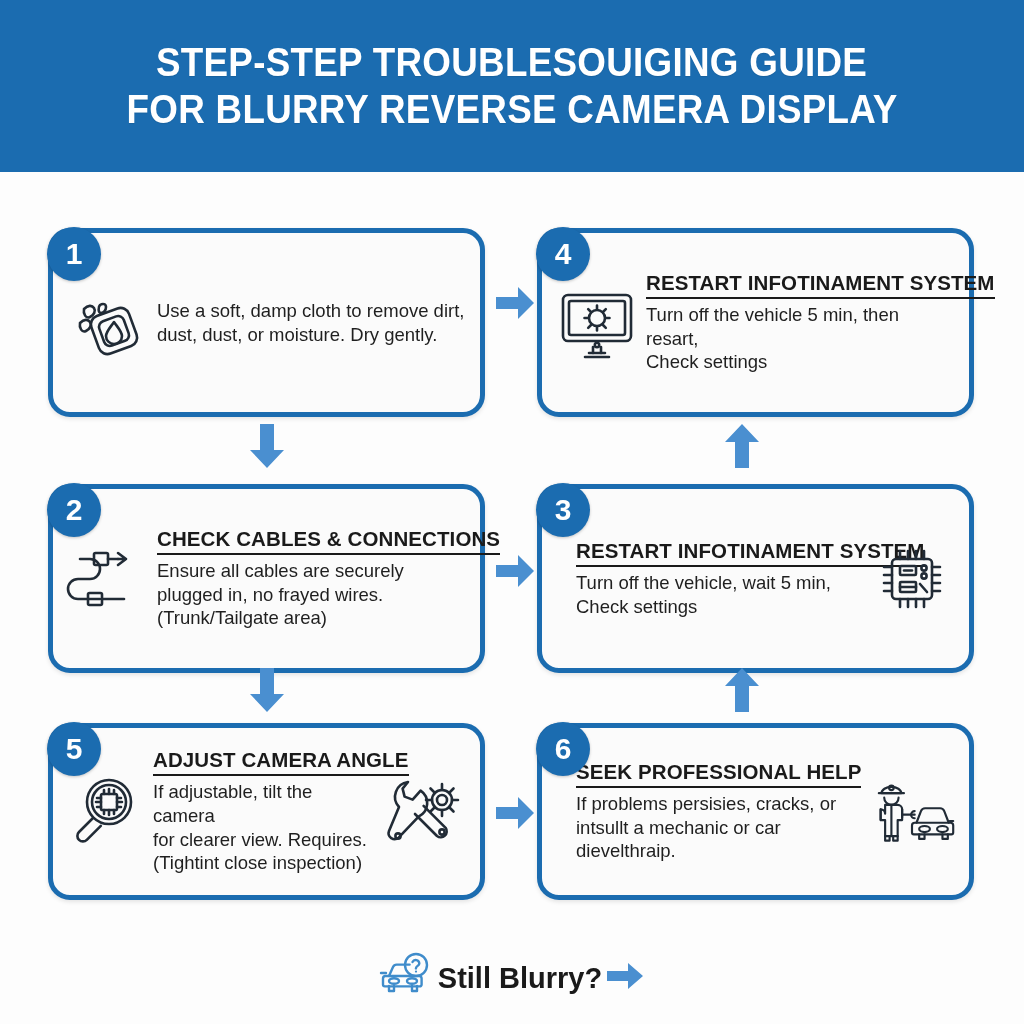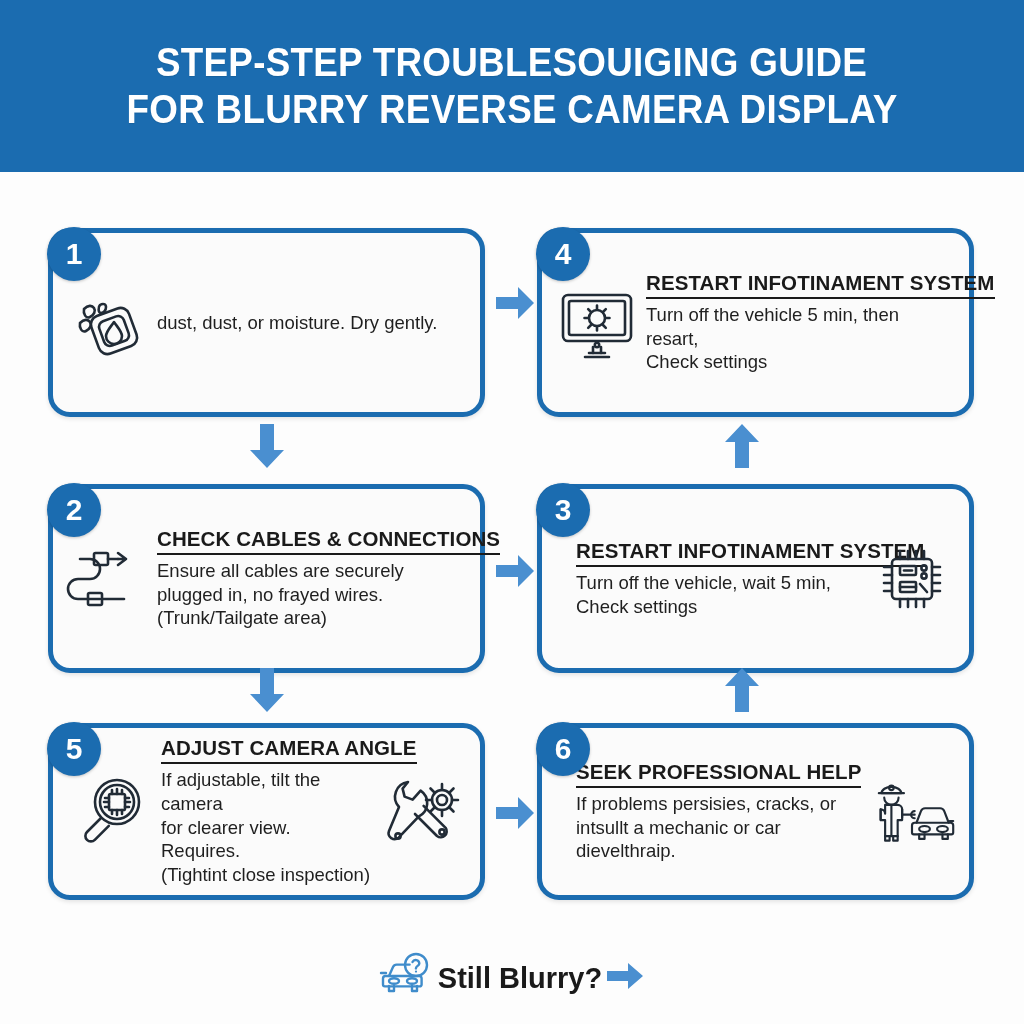--- a/index.html
+++ b/index.html
@@ -127,21 +127,21 @@
   #card-1 { left: 48px;  top: 56px;  width: 437px; height: 189px; }
   #card-4 { left: 537px; top: 56px;  width: 437px; height: 189px; }
   #card-2 { left: 48px;  top: 312px; width: 437px; height: 189px; }
   #card-3 { left: 537px; top: 312px; width: 437px; height: 189px; }
   #card-5 { left: 48px;  top: 551px; width: 437px; height: 177px; }
   #card-6 { left: 537px; top: 551px; width: 437px; height: 177px; }
 
   
   .card.icon-right .card-inner { flex-direction: row-reverse; padding-left: 16px; }
   .card.icon-right .card-text { padding-left: 18px; }
-  .card.icon-both .card-inner { padding-left: 16px; }
+  .card.icon-both .card-inner { padding-left: 8px; }
 
   
   .arrow { position: absolute; }
   #arrow-1-4 { left: 494px; top: 112px; }
   #arrow-2-3 { left: 494px; top: 380px; }
   #arrow-5-6 { left: 494px; top: 622px; }
   #arrow-1-2 { left: 248px; top: 250px; }
   #arrow-2-5 { left: 248px; top: 494px; }
   #arrow-3-4 { left: 723px; top: 250px; }
   #arrow-6-3 { left: 723px; top: 494px; }
@@ -183,20 +183,21 @@
           <rect x="26" y="28" width="40" height="40" rx="9" transform="rotate(-20 46 48)"></rect>
           <rect x="33" y="35" width="26" height="26" rx="6" transform="rotate(-20 46 48)"></rect>
           <path d="M46 39 c5 7 8 10 8 14 a8 8 0 0 1 -16 0 c0 -4 3 -7 8 -14 z"></path>
           <path d="M16 26 c4 -4 8 -4 10 -1 c2 3 0 7 -4 9 c-4 2 -7 -3 -6 -8 z"></path>
           <path d="M12 40 c4 -4 8 -4 10 -1 c2 3 0 7 -4 9 c-4 2 -7 -3 -6 -8 z"></path>
           <path d="M32 22 c3 -2 6 -1 6 2 c0 3 -2 6 -5 6 c-3 0 -3 -6 -1 -8 z"></path>
         </svg>
       </div>
       <div class="card-text">
         <div class="card-body">
+          <div>Use a soft, damp cloth to remove dirt,</div>
           <div>dust, dust, or moisture. Dry gently.</div>
         </div>
       </div>
     </div>
   </div>
 
   <div class="card" id="card-4">
     <div class="badge">4</div>
     <div class="card-inner">
       <div class="icon-box">

